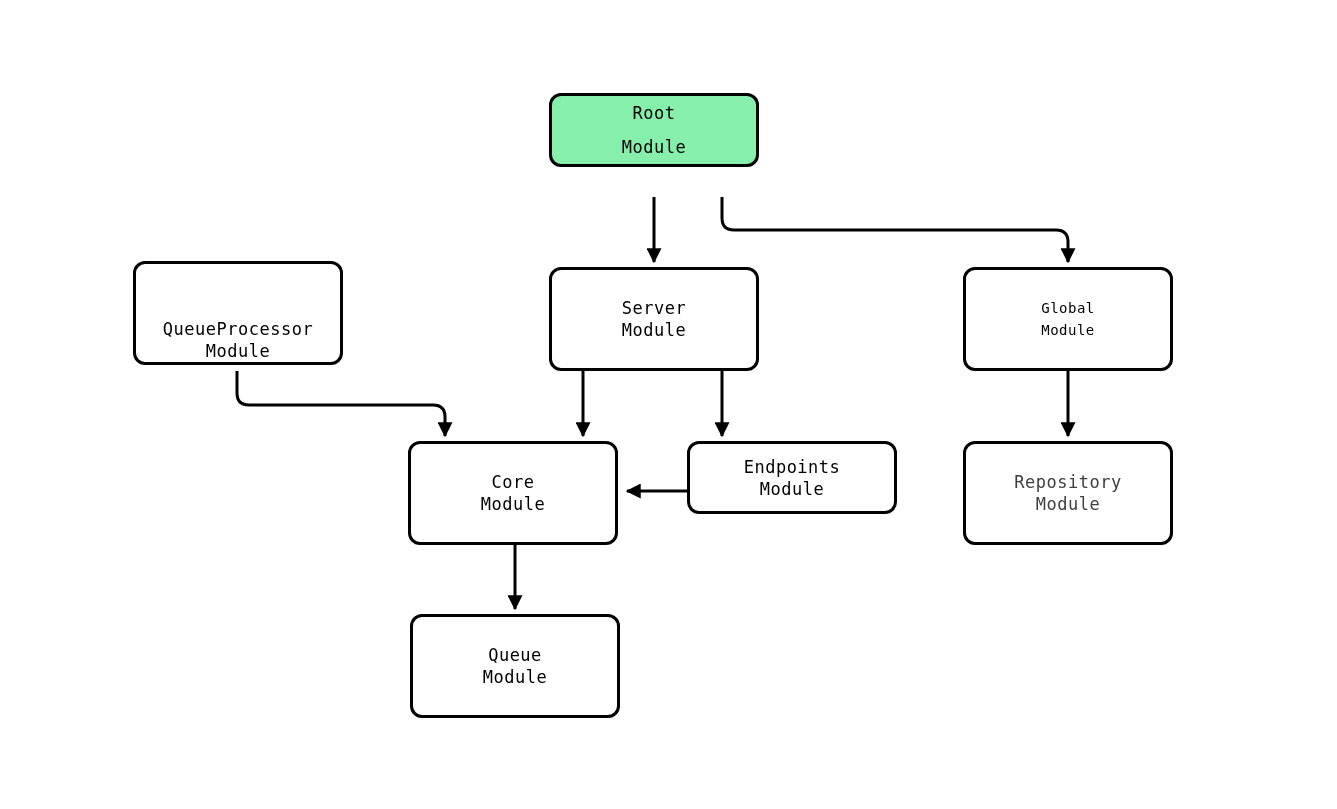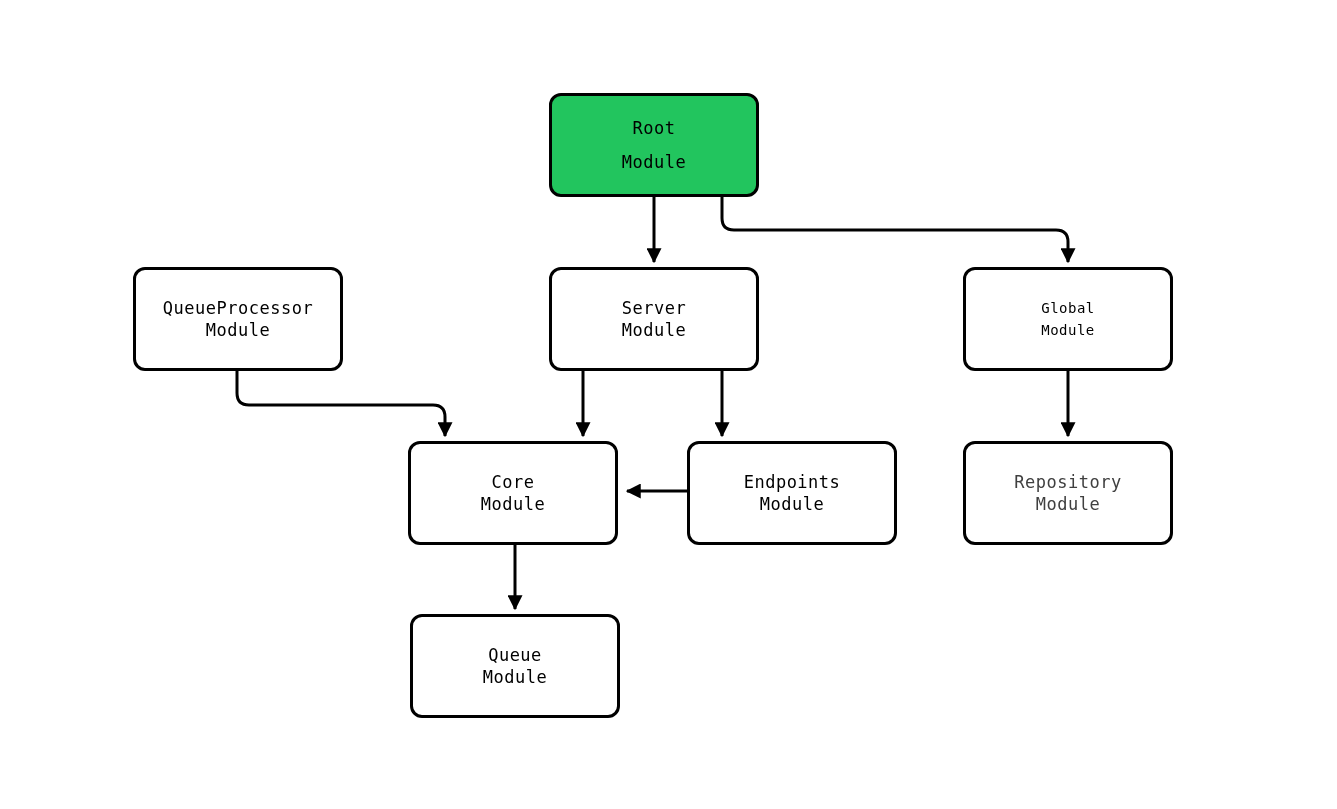--- a/index.html
+++ b/index.html
@@ -69,41 +69,41 @@
         <path d="M 237 371 L 237 393 Q 237 405 249 405 L 433 405 Q 445 405 445 417 L 445 436" fill="none" stroke="#000000" stroke-width="3" stroke-linecap="butt" stroke-linejoin="round" marker-end="url(#arrow-head)"></path>
         <path d="M 583 371 L 583 436" fill="none" stroke="#000000" stroke-width="3" stroke-linecap="butt" stroke-linejoin="round" marker-end="url(#arrow-head)"></path>
         <path d="M 722 371 L 722 436" fill="none" stroke="#000000" stroke-width="3" stroke-linecap="butt" stroke-linejoin="round" marker-end="url(#arrow-head)"></path>
         <path d="M 687 491 L 627 491" fill="none" stroke="#000000" stroke-width="3" stroke-linecap="butt" stroke-linejoin="round" marker-end="url(#arrow-head)"></path>
         <path d="M 1068 371 L 1068 436" fill="none" stroke="#000000" stroke-width="3" stroke-linecap="butt" stroke-linejoin="round" marker-end="url(#arrow-head)"></path>
         <path d="M 515 545 L 515 609" fill="none" stroke="#000000" stroke-width="3" stroke-linecap="butt" stroke-linejoin="round" marker-end="url(#arrow-head)"></path>
       </g>
   </svg>
 
   <div id="nodes-layer">
-      <div class="node" style="left: 549px; top: 93px; width: 210px; height: 104px; background: #22c55e; border-color: rgb(0, 0, 0); border-width: 3px; border-radius: 12px; color: rgb(0, 0, 0); font-size: 17px; gap: 12px;">
+      <div class="node" style="left: 549px; top: 93px; width: 210px; height: 74px; background: #86efac; border-color: rgb(0, 0, 0); border-width: 3px; border-radius: 12px; color: rgb(0, 0, 0); font-size: 17px; gap: 12px;">
         <span class="node-line">Root</span>
         <span class="node-line">Module</span>
       </div>
-      <div class="node" style="left: 133px; top: 267px; width: 210px; height: 104px; background: rgb(255, 255, 255); border-color: rgb(0, 0, 0); border-width: 3px; border-radius: 12px; color: rgb(0, 0, 0); font-size: 17px;">
+      <div class="node" style="left: 133px; top: 261px; width: 210px; height: 104px; background: rgb(255, 255, 255); border-color: rgb(0, 0, 0); border-width: 3px; border-radius: 12px; color: rgb(0, 0, 0); font-size: 17px; justify-content: flex-end;">
         <span class="node-line">QueueProcessor</span>
         <span class="node-line">Module</span>
       </div>
       <div class="node" style="left: 549px; top: 267px; width: 210px; height: 104px; background: rgb(255, 255, 255); border-color: rgb(0, 0, 0); border-width: 3px; border-radius: 12px; color: rgb(0, 0, 0); font-size: 17px;">
         <span class="node-line">Server</span>
         <span class="node-line">Module</span>
       </div>
       <div class="node" style="left: 963px; top: 267px; width: 210px; height: 104px; background: rgb(255, 255, 255); border-color: rgb(0, 0, 0); border-width: 3px; border-radius: 12px; color: rgb(0, 0, 0); font-size: 14px;">
         <span class="node-line">Global</span>
         <span class="node-line">Module</span>
       </div>
       <div class="node" style="left: 408px; top: 441px; width: 210px; height: 104px; background: rgb(255, 255, 255); border-color: rgb(0, 0, 0); border-width: 3px; border-radius: 12px; color: rgb(0, 0, 0); font-size: 17px;">
         <span class="node-line">Core</span>
         <span class="node-line">Module</span>
       </div>
-      <div class="node" style="left: 687px; top: 441px; width: 210px; height: 104px; background: rgb(255, 255, 255); border-color: rgb(0, 0, 0); border-width: 3px; border-radius: 12px; color: rgb(0, 0, 0); font-size: 17px;">
+      <div class="node" style="left: 687px; top: 441px; width: 210px; height: 73px; background: rgb(255, 255, 255); border-color: rgb(0, 0, 0); border-width: 3px; border-radius: 12px; color: rgb(0, 0, 0); font-size: 17px;">
         <span class="node-line">Endpoints</span>
         <span class="node-line">Module</span>
       </div>
       <div class="node" style="left: 963px; top: 441px; width: 210px; height: 104px; background: rgb(255, 255, 255); border-color: rgb(0, 0, 0); border-width: 3px; border-radius: 12px; color: #404040; font-size: 17px;">
         <span class="node-line">Repository</span>
         <span class="node-line">Module</span>
       </div>
       <div class="node" style="left: 410px; top: 614px; width: 210px; height: 104px; background: rgb(255, 255, 255); border-color: rgb(0, 0, 0); border-width: 3px; border-radius: 12px; color: rgb(0, 0, 0); font-size: 17px;">
         <span class="node-line">Queue</span>
         <span class="node-line">Module</span>

